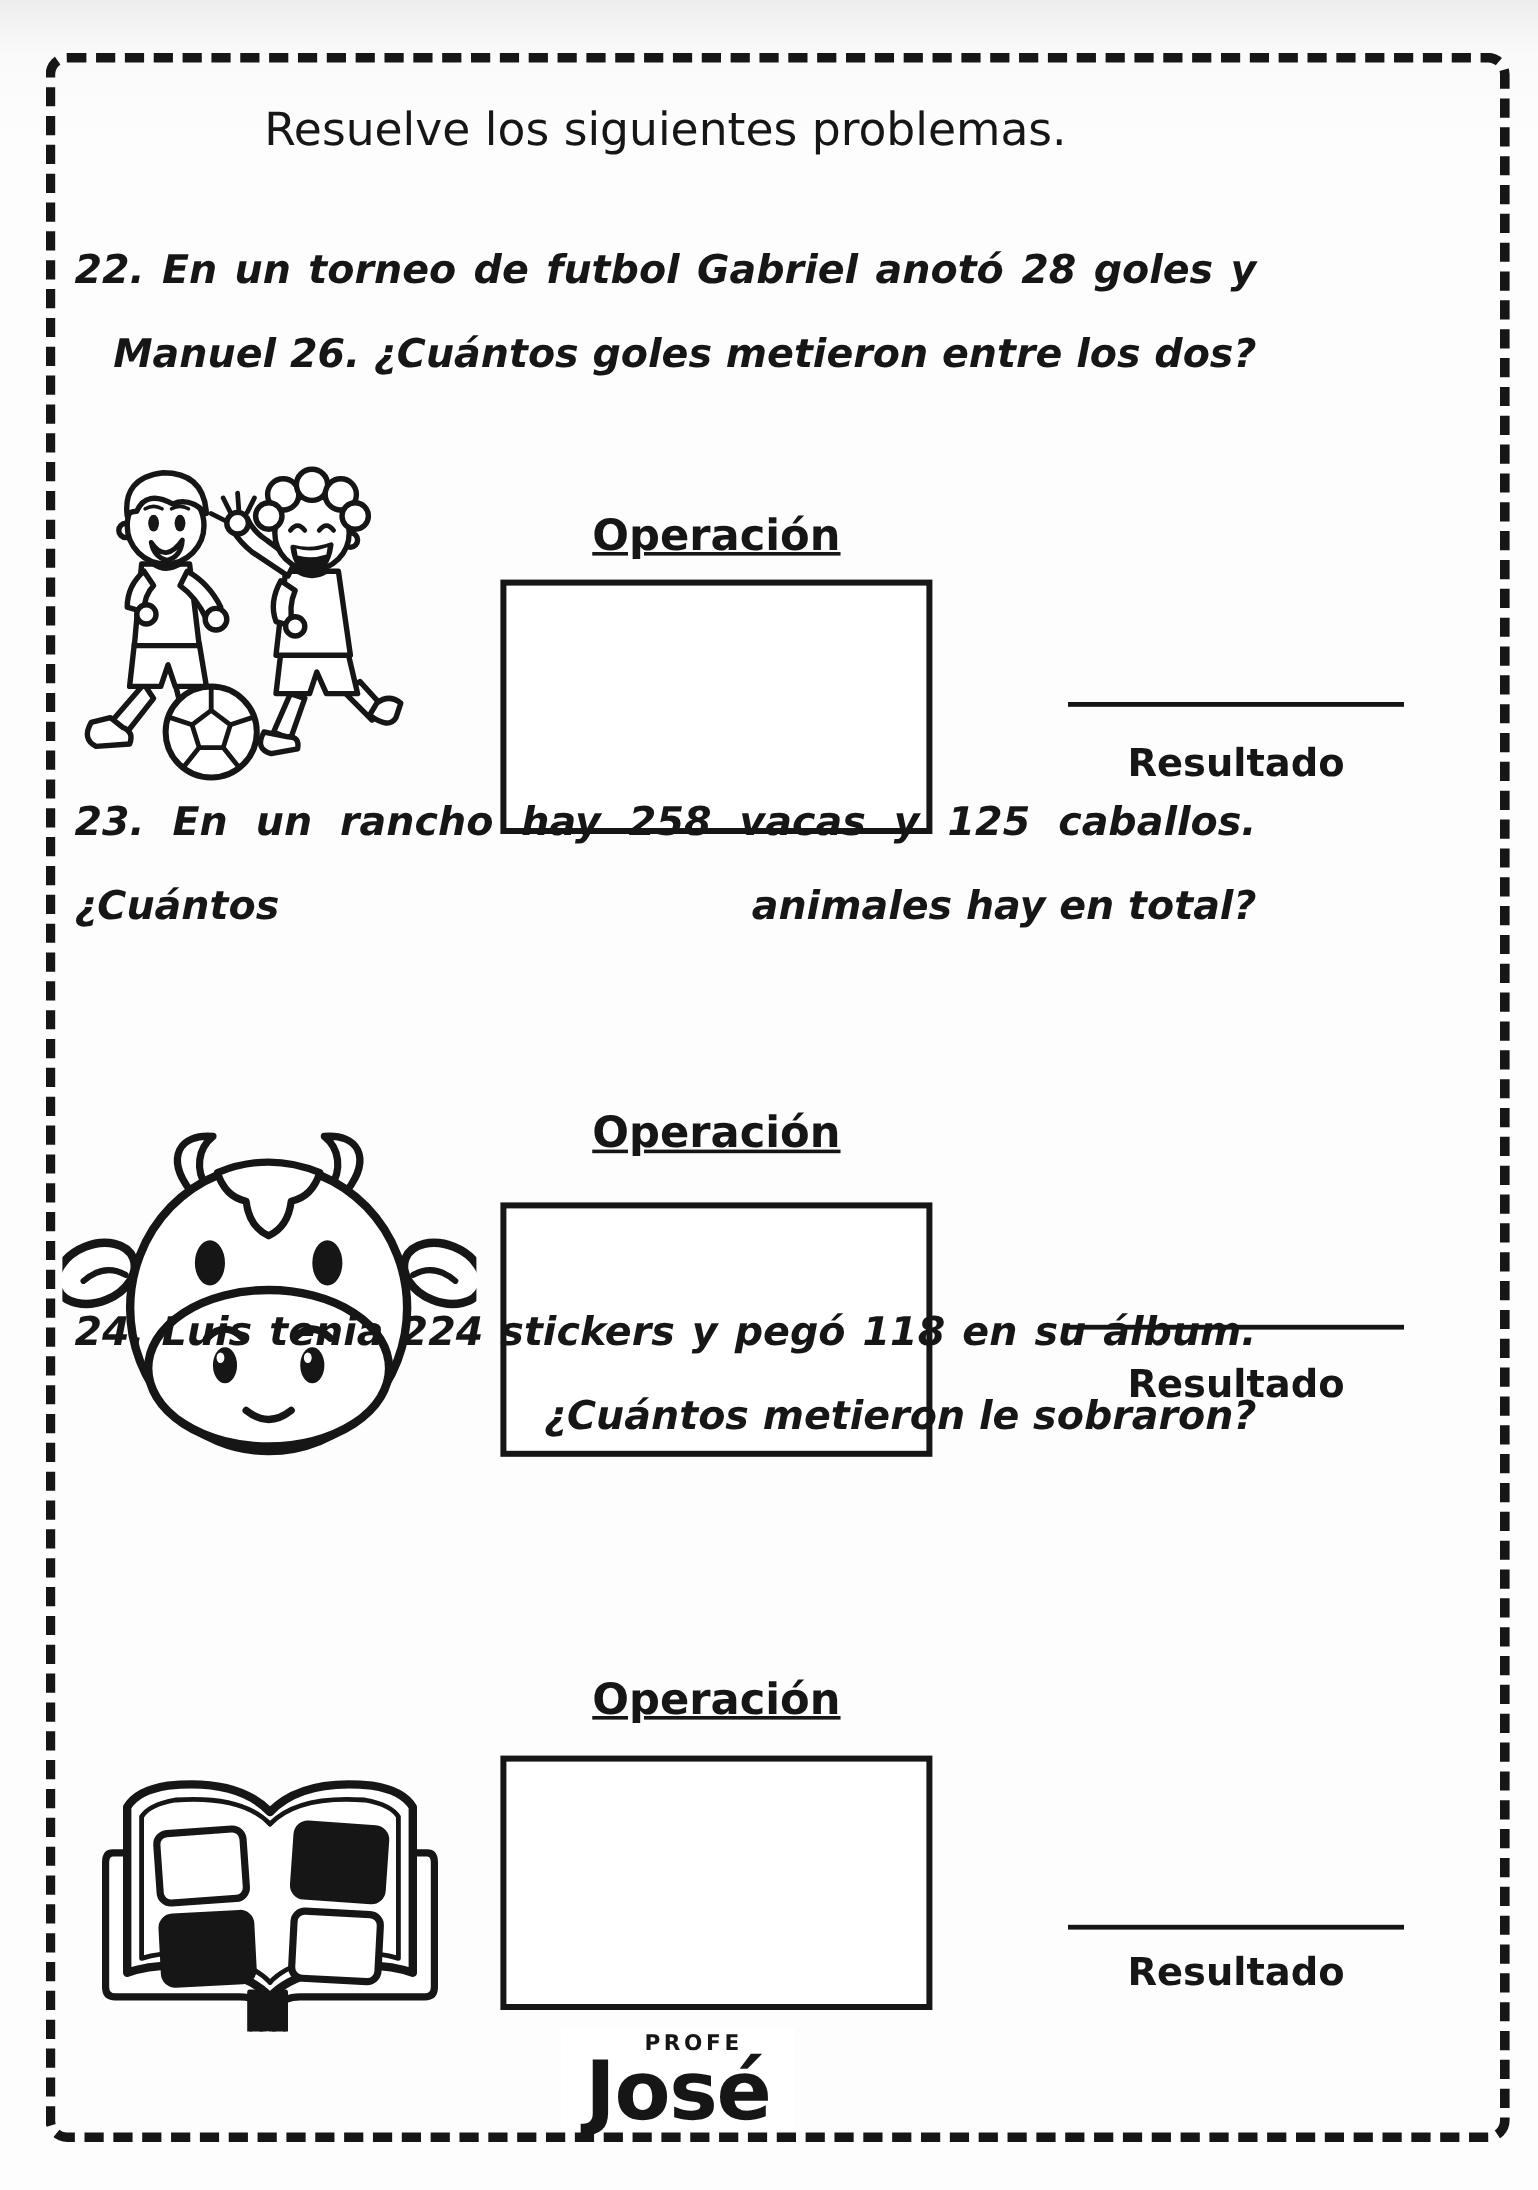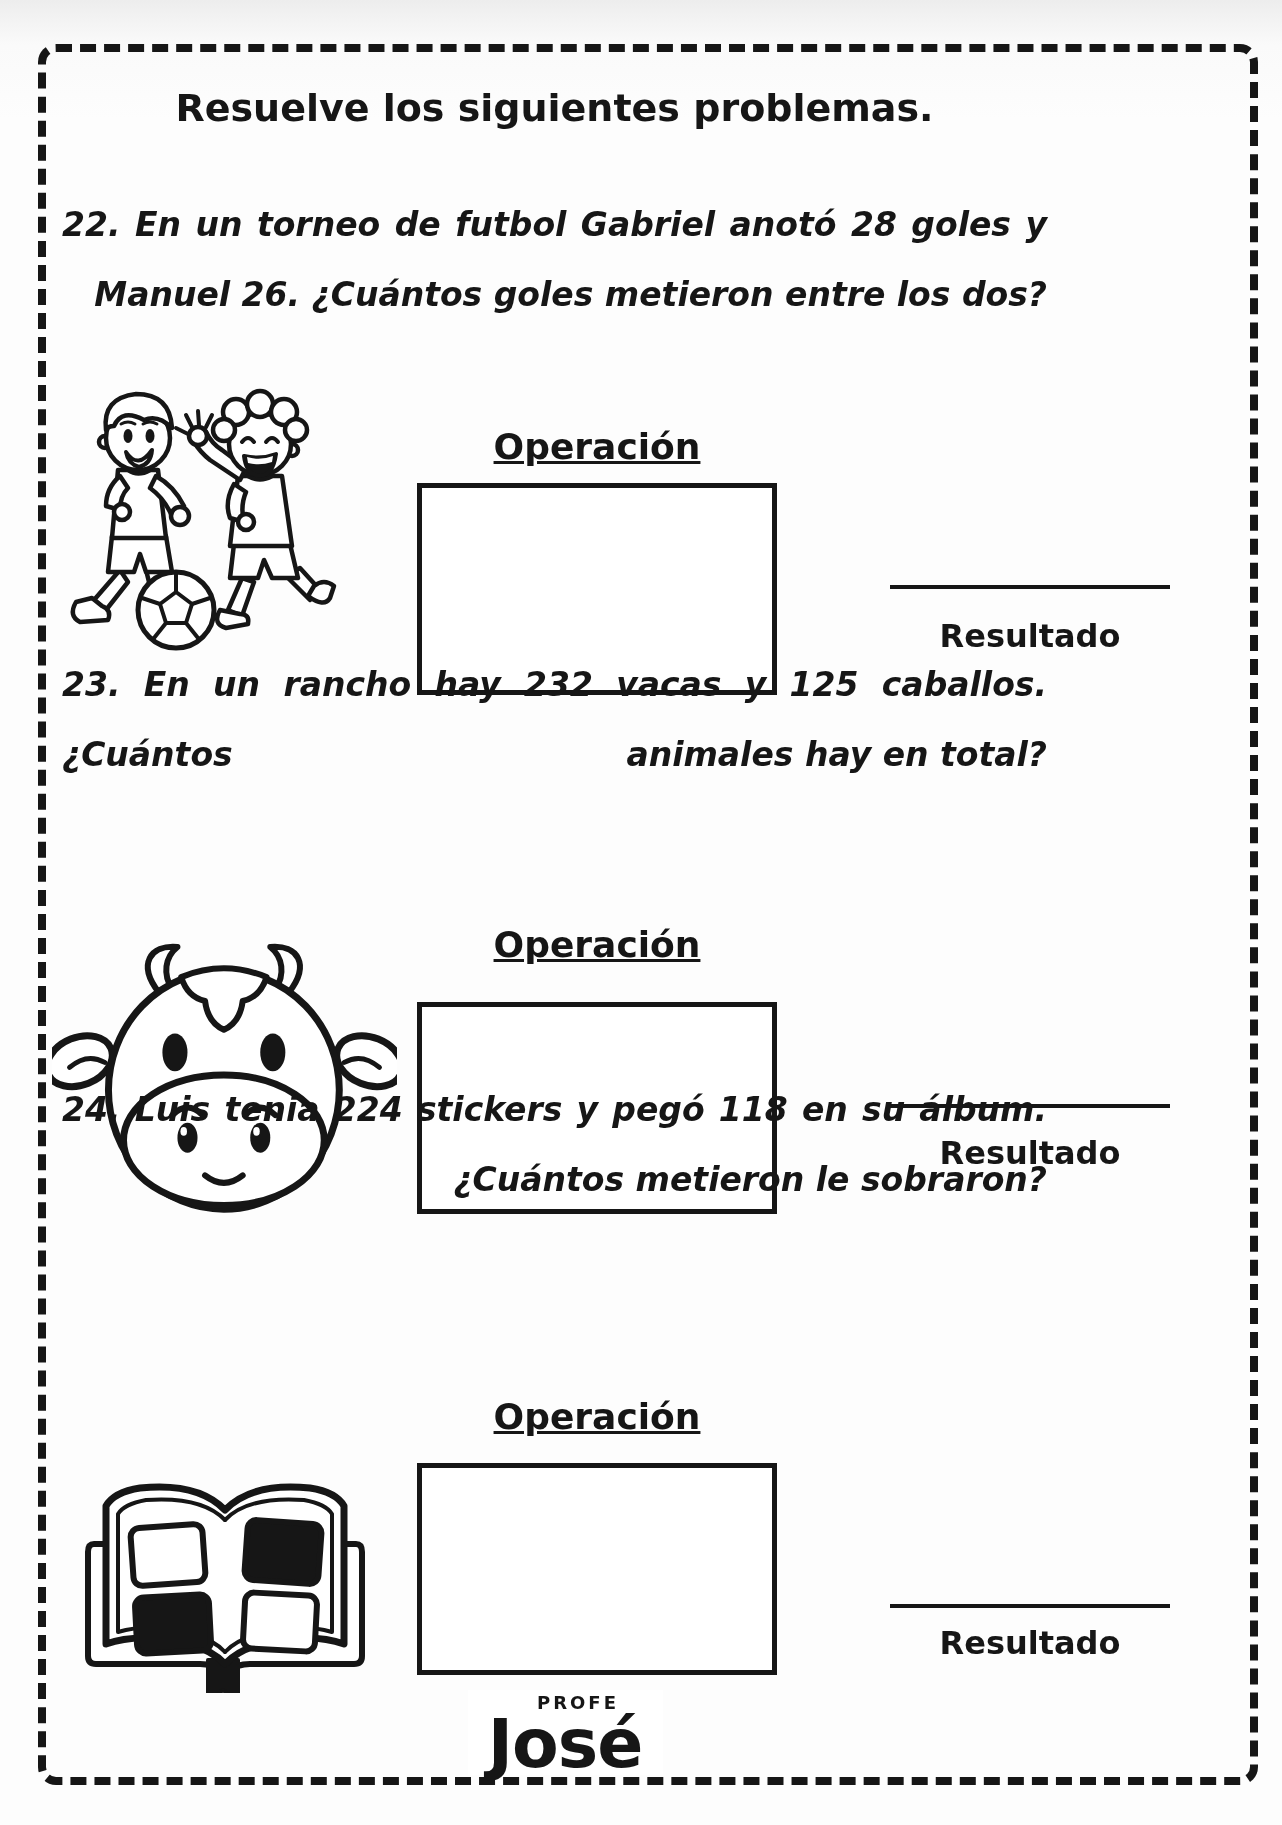--- a/index.html
+++ b/index.html
@@ -9,21 +9,21 @@
     position:relative; width:1282px; height:1825px;
     background:linear-gradient(180deg,#ededed 0px,#fafafa 45px,#fdfdfd 120px,#fdfdfd 100%);
     font-family:"DejaVu Sans", sans-serif; color:var(--ink); overflow:hidden;
   }
   .sheet-border {
     position:absolute; left:38px; top:44px; width:1220px; height:1741px;
     border:8px dashed var(--ink); border-radius:18px; background:transparent;
   }
   .page-title {
     position:absolute; left:62px; top:78px; width:985px; height:60px;
-    line-height:60px; text-align:center; font-size:38px; font-weight:700;
+    line-height:60px; text-align:center; font-size:38px; font-weight:400;
   }
   .ptext { position:absolute; left:62px; width:985px; font-size:33px; font-weight:600;font-style:italic; }
   .ptext .pline { display:block; height:70px; line-height:70px; white-space:nowrap; }
   .ptext .l1 { text-align:justify; text-align-last:justify; white-space:normal; }
   .ptext .l2 { text-align:right; }
   .op-label {
     position:absolute; left:417px; width:360px; height:50px; line-height:50px;
     text-align:center; font-size:36px; font-weight:600;text-decoration:underline;
   }
   .op-box {
@@ -124,21 +124,21 @@
   </svg>
 
   <div class="op-label" style="top:422px">Operación</div>
   <div class="op-box" style="top:483px"></div>
   <div class="result-line" style="top:585px"></div>
   <div class="result-label" style="top:614px">Resultado</div>
 </section>
 
 <section>
   <p class="ptext" style="top:650px">
-    <span class="pline l1">23. En un rancho hay 232 vacas y 125 caballos. ¿Cuántos</span>
+    <span class="pline l1">23. En un rancho hay 258 vacas y 125 caballos. ¿Cuántos</span>
     <span class="pline l2">animales hay en total?</span>
   </p>
 
   <svg class="illus" style="left:52px; top:942px;" width="345" height="276" viewBox="0 0 275 220" fill="none" stroke="#161616" stroke-width="7" stroke-linecap="round" stroke-linejoin="round">
     <g>
       <ellipse cx="22" cy="95" rx="27" ry="19" fill="#fff" transform="rotate(-22 22 95)"></ellipse>
       <ellipse cx="253" cy="95" rx="27" ry="19" fill="#fff" transform="rotate(22 253 95)"></ellipse>
       <path d="M 14,100 Q 28,88 42,96" stroke-width="5"></path>
       <path d="M 261,100 Q 247,88 233,96" stroke-width="5"></path>
       <path d="M 85,40 C 68,18 78,2 100,4 C 90,12 88,26 96,38 Z" fill="#fff" stroke-width="6"></path>

